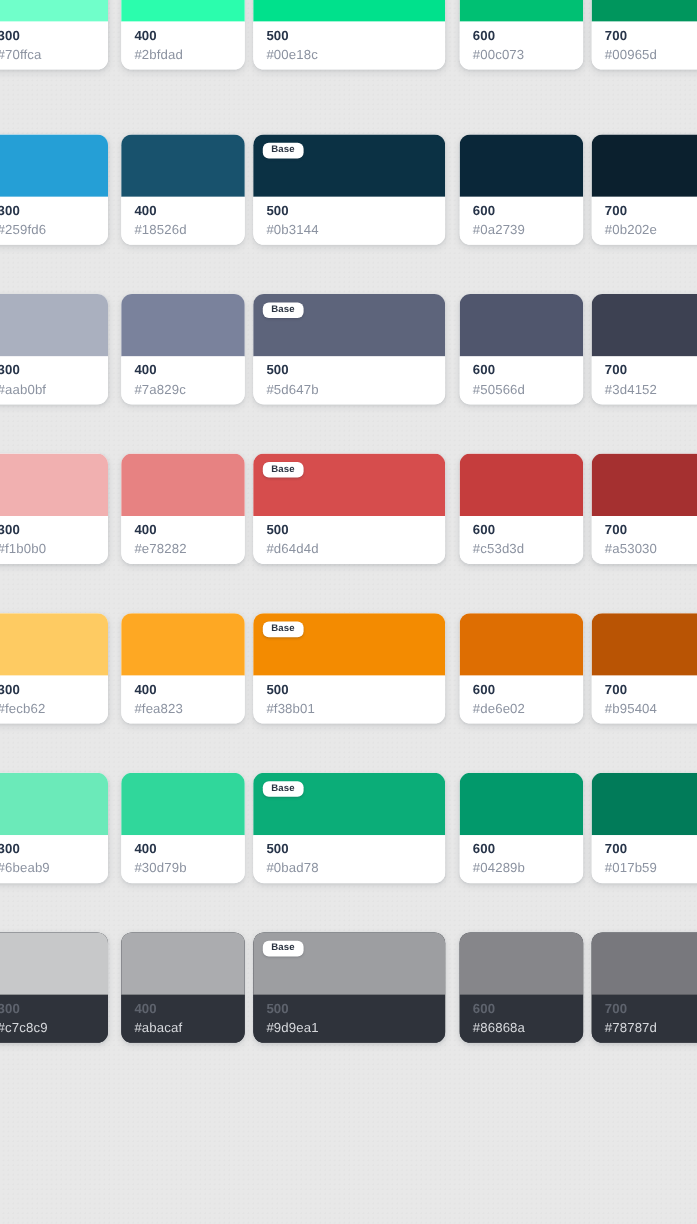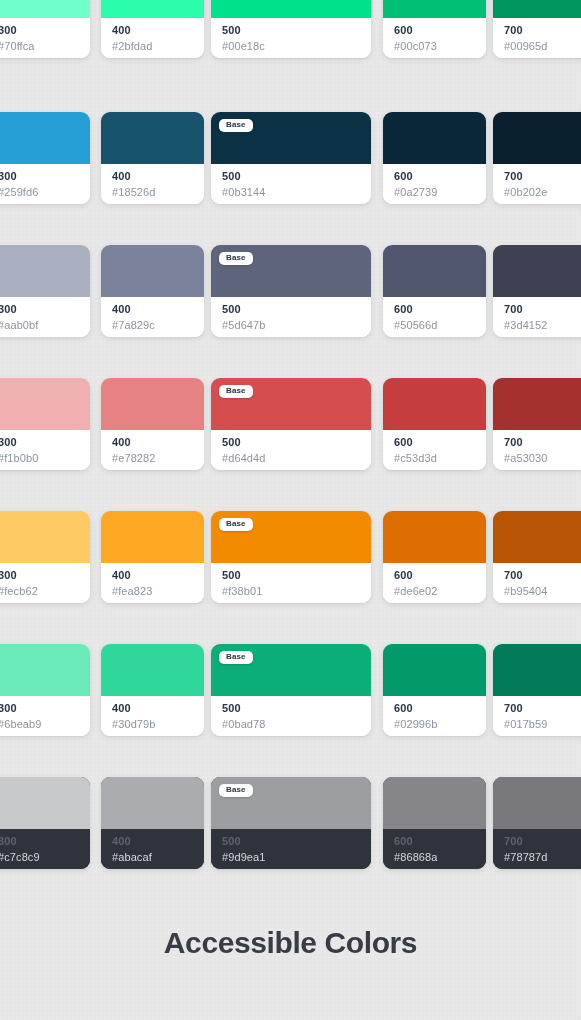--- a/index.html
+++ b/index.html
@@ -370,21 +370,21 @@
           </div>
           <div class="swatch-meta">
             <div class="swatch-step">500</div>
             <div class="swatch-hex">#0bad78</div>
           </div>
         </div>
         <div class="swatch-card col-600">
           <div class="swatch-chip" style="background: rgb(2, 153, 107);"></div>
           <div class="swatch-meta">
             <div class="swatch-step">600</div>
-            <div class="swatch-hex">#02996b</div>
+            <div class="swatch-hex">#04289b</div>
           </div>
         </div>
         <div class="swatch-card col-700">
           <div class="swatch-chip" style="background: rgb(1, 123, 89);"></div>
           <div class="swatch-meta">
             <div class="swatch-step">700</div>
             <div class="swatch-hex">#017b59</div>
           </div>
         </div>
       </div>
@@ -422,14 +422,13 @@
         <div class="swatch-card col-700">
           <div class="swatch-chip" style="background: rgb(120, 120, 125);"></div>
           <div class="swatch-meta">
             <div class="swatch-step">700</div>
             <div class="swatch-hex">#78787d</div>
           </div>
         </div>
       </div>
     </div>
 
-  <h1 id="page-title">Accessible Colors</h1>
 </div>
 
 </body></html>

